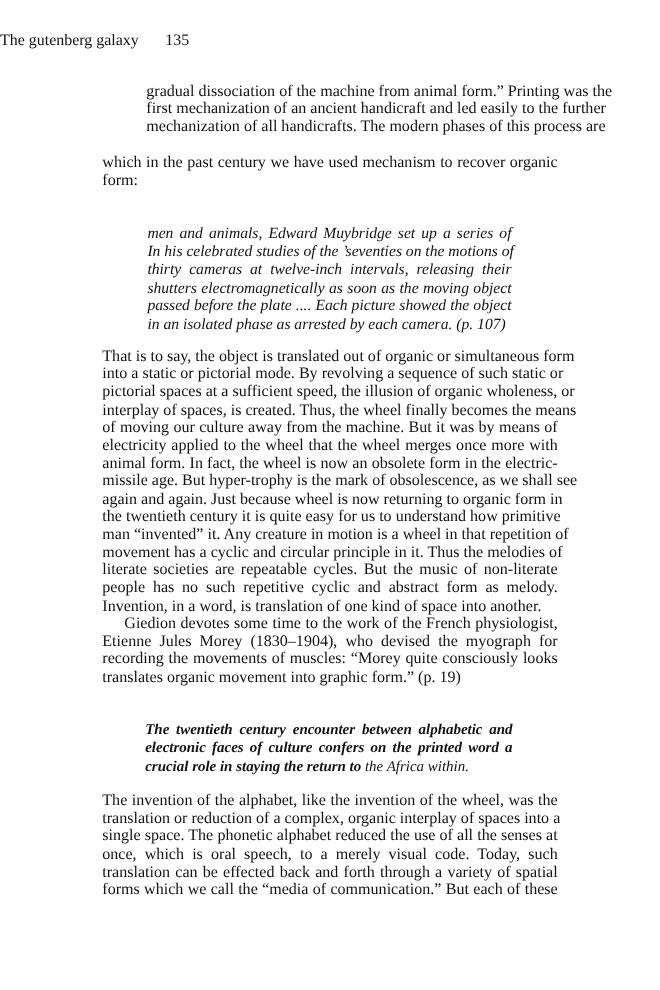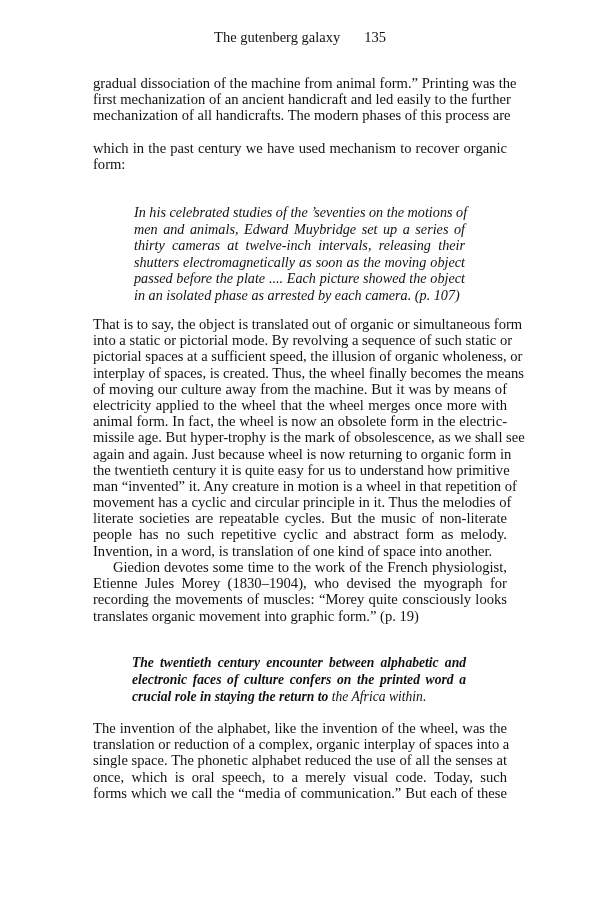--- a/index.html
+++ b/index.html
@@ -1,52 +1,52 @@
 <!DOCTYPE html>
 <html><head>
 <meta charset="utf-8">
 <style>
   html, body { margin: 0; padding: 0; background: #ffffff; }
   body { width: 600px; height: 900px; position: relative; overflow: hidden;
          font-family: "Liberation Serif", "DejaVu Serif", serif; color: #111; }
-  .page-header { position: absolute; top: 29px; left: 0; width: 600px; text-align: center;
+  .page-header { position: absolute; top: 29px; left: 0; width: 600px; text-align: left;
                  font-size: 14.5px; }
   .page-header .sep { display: inline-block; width: 24px; }
   .block { position: absolute; left: 93px; width: 414px; font-size: 14.6px; }
   .line { display: block; height: 16.2px; line-height: 16.2px; white-space: nowrap;
           text-align: justify; text-align-last: justify; }
   .line.last { text-align-last: left; }
   .line.indent { padding-left: 20px; }
   .quote { position: absolute; left: 134px; width: 331px; font-style: italic; font-size: 14.2px; }
   .quote .line { height: 16.5px; line-height: 16.5px; }
   .bquote { position: absolute; left: 132px; width: 334px; font-style: italic; font-weight: bold; font-size: 13.6px; }
   .bquote .line { height: 17px; line-height: 17px; }
   .bquote .plain { font-weight: normal; }
 </style>
 </head>
 <body>
 
 <div class="page-header">
   <span>The gutenberg galaxy</span><span class="sep"></span><span>135</span>
 </div>
 
-<div class="block" style="top:75px;">
+<div class="block" style="top:75px;margin-left:40px;">
   <span class="line">gradual dissociation of the machine from animal form.” Printing was the</span>
   <span class="line">first mechanization of an ancient handicraft and led easily to the further</span>
   <span class="line">mechanization of all handicrafts. The modern phases of this process are</span>
 </div>
 
 <div class="block" style="top:140px;">
   <span class="line">which in the past century we have used mechanism to recover organic</span>
   <span class="line last">form:</span>
 </div>
 
 <div class="quote" style="top:204px;">
+  <span class="line">men and animals, Edward Muybridge set up a series of</span>
   <span class="line">In his celebrated studies of the ’seventies on the motions of</span>
-  <span class="line">men and animals, Edward Muybridge set up a series of</span>
   <span class="line">thirty cameras at twelve-inch intervals, releasing their</span>
   <span class="line">shutters electromagnetically as soon as the moving object</span>
   <span class="line">passed before the plate .... Each picture showed the object</span>
   <span class="line last">in an isolated phase as arrested by each camera. (p. 107)</span>
 </div>
 
 <div class="block" style="top:316px;">
   <span class="line">That is to say, the object is translated out of organic or simultaneous form</span>
   <span class="line">into a static or pictorial mode. By revolving a sequence of such static or</span>
   <span class="line">pictorial spaces at a sufficient speed, the illusion of organic wholeness, or</span>
@@ -75,14 +75,15 @@
   <span class="line">The twentieth century encounter between alphabetic and</span>
   <span class="line">electronic faces of culture confers on the printed word a</span>
   <span class="line last"><span>crucial role in staying the return to </span><span class="plain">the Africa within.</span></span>
 </div>
 
 <div class="block" style="top:720px;font-family:Liberation Serif, serif;">
   <span class="line">The invention of the alphabet, like the invention of the wheel, was the</span>
   <span class="line">translation or reduction of a complex, organic interplay of spaces into a</span>
   <span class="line">single space. The phonetic alphabet reduced the use of all the senses at</span>
   <span class="line">once, which is oral speech, to a merely visual code. Today, such</span>
+  <span class="line">translation can be effected back and forth through a variety of spatial</span>
   <span class="line">forms which we call the “media of communication.” But each of these</span>
 </div>
 
 </body></html>

